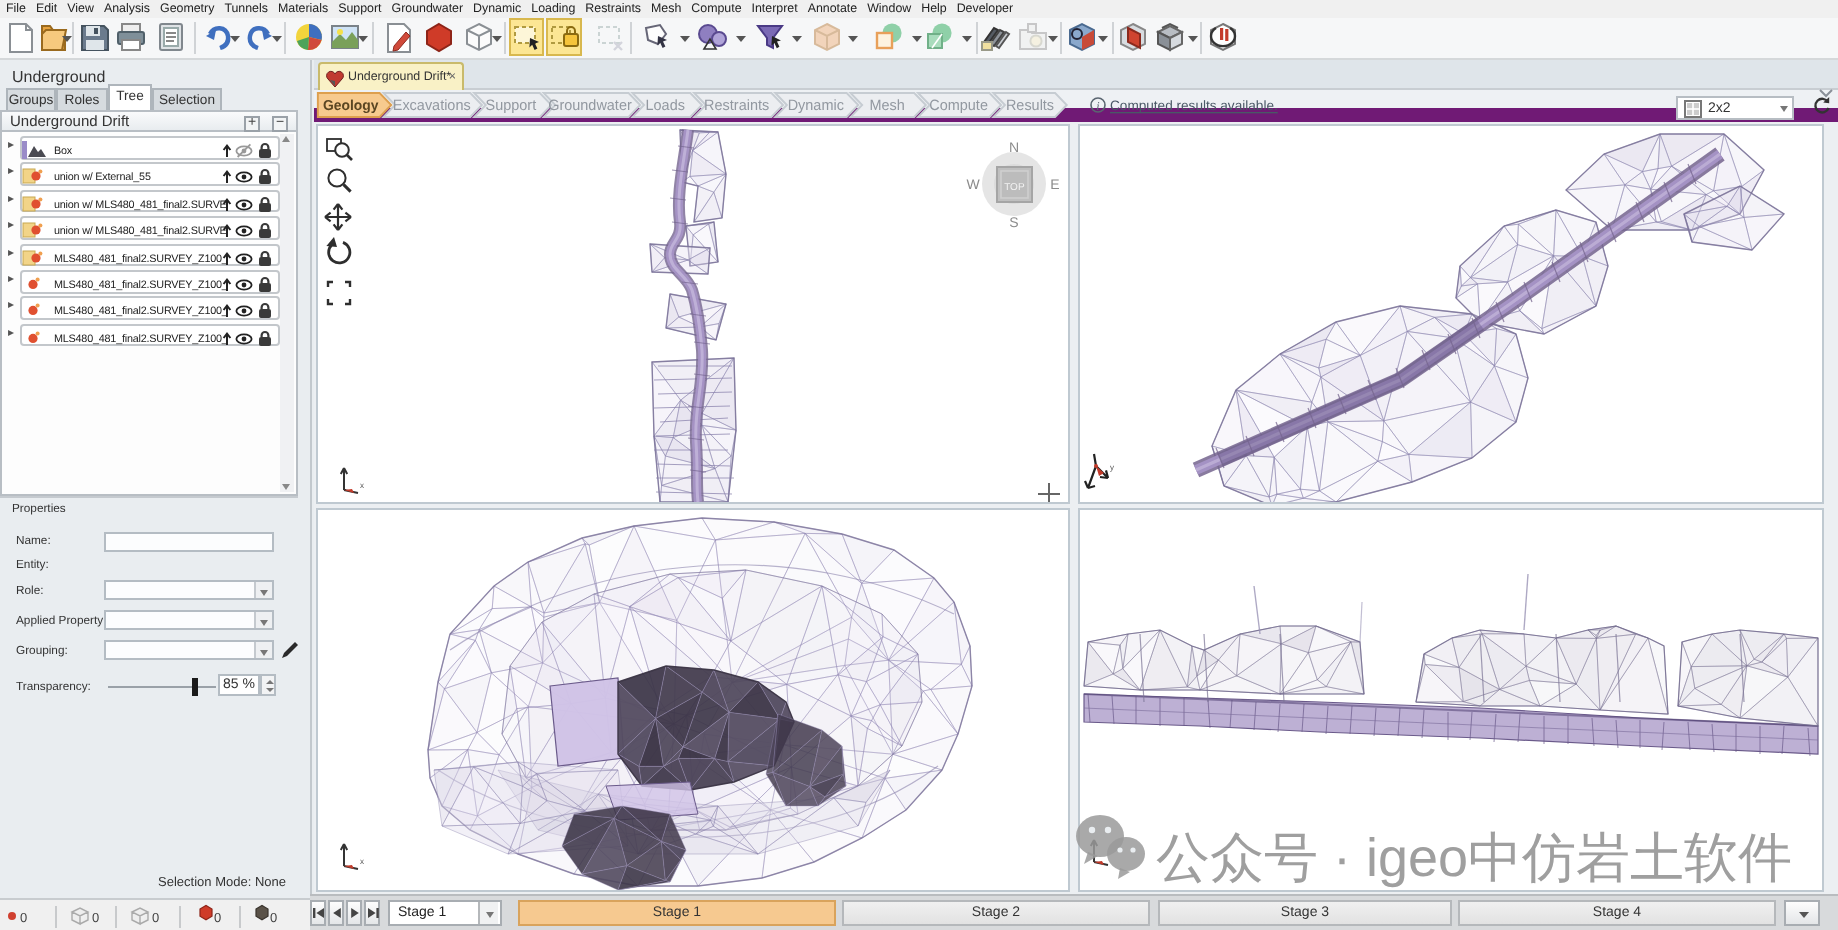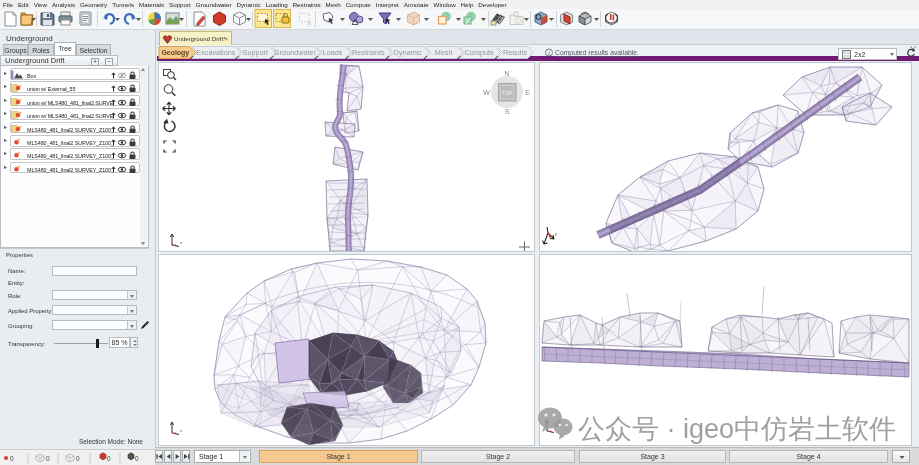--- a/index.html
+++ b/index.html
@@ -8,42 +8,42 @@
 
 #menubar { position:absolute; left:0; top:0; width:919px; height:9px; background:#f0f0f0; font-size:6.2px; color:#222; white-space:nowrap; padding-left:3px; line-height:9px; }
 #menubar span { margin-right:5px; }
 
 #toolbar { position:absolute; left:0; top:9px; width:919px; height:21px; background:#f6f7f8; border-bottom:1px solid #d5d8da; }
 
 #leftpanel { position:absolute; left:0; top:30px; width:156px; height:435px; background:#e9edf0; border-right:1px solid #c2c8cd; }
 #vis-title { position:absolute; left:6px; top:4px; font-size:8px; color:#333; }
 .ltab { position:absolute; top:14px; height:11px; font-size:6.8px; color:#333; background:#d6dbdf; border:1px solid #aeb5bb; border-bottom:none; text-align:center; line-height:11px; }
 .ltab.act { background:#fff; top:12px; height:13px; z-index:2; }
-#treehdr { position:absolute; left:0px; top:25px; width:118px; height:11px; background:linear-gradient(#fafbfc,#e8ecef); border:1px solid #b8bec4; font-size:7.5px; color:#333; line-height:10px; padding-left:4px; }
+#treehdr { position:absolute; left:0px; top:25px; width:149px; height:11px; background:linear-gradient(#fafbfc,#e8ecef); border:1px solid #b8bec4; font-size:7.5px; color:#333; line-height:10px; padding-left:4px; }
 .hbtn { position:absolute; top:1.5px; width:8px; height:8px; background:#f2f4f5; border:1px solid #9aa1a8; font-size:7px; line-height:6px; text-align:center; color:#444; }
 #treearea { position:absolute; left:0px; top:36px; width:149px; height:182px; background:#fdfdfd; border:1px solid #b8bec4; border-top:none; }
 .trow { position:absolute; left:9px; width:130px; height:11.5px; background:#fff; border:1px solid #c3c7cb; border-radius:2px; font-size:6.5px; color:#222; line-height:10.5px; }
 .trow .exp { position:absolute; left:-7px; top:2px; width:5px; height:5px; color:#555; font-size:6px; line-height:5px; }
 .trow .lbl { position:absolute; left:15px; top:2px; white-space:nowrap; overflow:hidden; width:86px; font-size:5.4px; letter-spacing:-0.1px; }
 .trow svg { position:absolute; top:1px; }
 #treescroll { position:absolute; right:1px; top:1px; width:7px; height:179px; background:#f0f1f3; }
 
 #props { position:absolute; left:0; top:218px; width:149px; height:158px; background:#e9edf0; border-top:1px solid #c5cacf; font-size:5.9px; color:#333; }
 .plabel { position:absolute; left:8px; }
 .pinput { position:absolute; left:52px; width:85px; height:10px; background:#fcfdfe; border:1px solid #b4bcc3; }
 .pinput .dd { position:absolute; right:0; top:0; width:9px; height:100%; background:#eef0f2; border-left:1px solid #c5cacf; }
 .pinput .dd:after { content:""; position:absolute; left:2px; top:3.5px; border-left:2.5px solid transparent; border-right:2.5px solid transparent; border-top:3px solid #777; }
 #selmode { position:absolute; left:0; top:406px; width:149px; height:12px; font-size:6.5px; color:#333; text-align:right; padding-right:6px; line-height:12px; }
 #lstatus { position:absolute; left:0; top:419px; width:156px; height:16px; background:#f0f0f0; border-top:1px solid #c8cccf; font-size:7px; color:#444; }
 
 #main { position:absolute; left:157px; top:30px; width:762px; height:435px; background:#dfe5ea; }
 #doctabs { position:absolute; left:0; top:0; width:762px; height:15px; background:#dfe5ea; border-bottom:1px solid #c8cdd2; }
 #doctab { position:absolute; left:2px; top:1px; width:73px; height:14px; background:#f9f1c6; border:1px solid #c9ba6b; border-bottom:none; border-radius:2px 2px 0 0; font-size:6.2px; color:#333; line-height:13px; }
 
-#ribbon { position:absolute; left:0; top:15px; width:762px; height:16px; background:#eef1f4; border-bottom:5px solid #701a75; }
+#ribbon { position:absolute; left:0; top:15px; width:762px; height:16px; background:#eef1f4; border-bottom:7px solid #701a75; }
 
 #layoutdd { position:absolute; left:681px; top:2.5px; width:59px; height:12px; background:#fff; border:1px solid #b7bdc3; font-size:7px; color:#333; line-height:11px; }
 #refreshbtn { position:absolute; left:748px; top:2.5px; width:12px; height:12px; font-size:9px; color:#333; text-align:center; line-height:12px; }
 
 #viewports { position:absolute; left:0; top:31px; width:762px; height:417px; background:#eceff2; }
 .vp { position:absolute; background:#fff; border:1px solid #bfc9d1; }
 
 #stagebar { position:absolute; left:-2px; top:417px; width:764px; height:18px; background:#d8dadc; border-top:1px solid #b9bcbf; }
 .navb { position:absolute; top:2px; width:8px; height:13px; background:linear-gradient(#fdfdfd,#e4e6e8); border:1px solid #a8adb2; font-size:5px; text-align:center; line-height:11px; color:#333; padding:0; }
 #stagecombo { position:absolute; left:39px; top:2px; width:57px; height:13px; background:#fff; border:1px solid #a8adb2; font-size:7px; line-height:11px; padding-left:4px; color:#222; }

